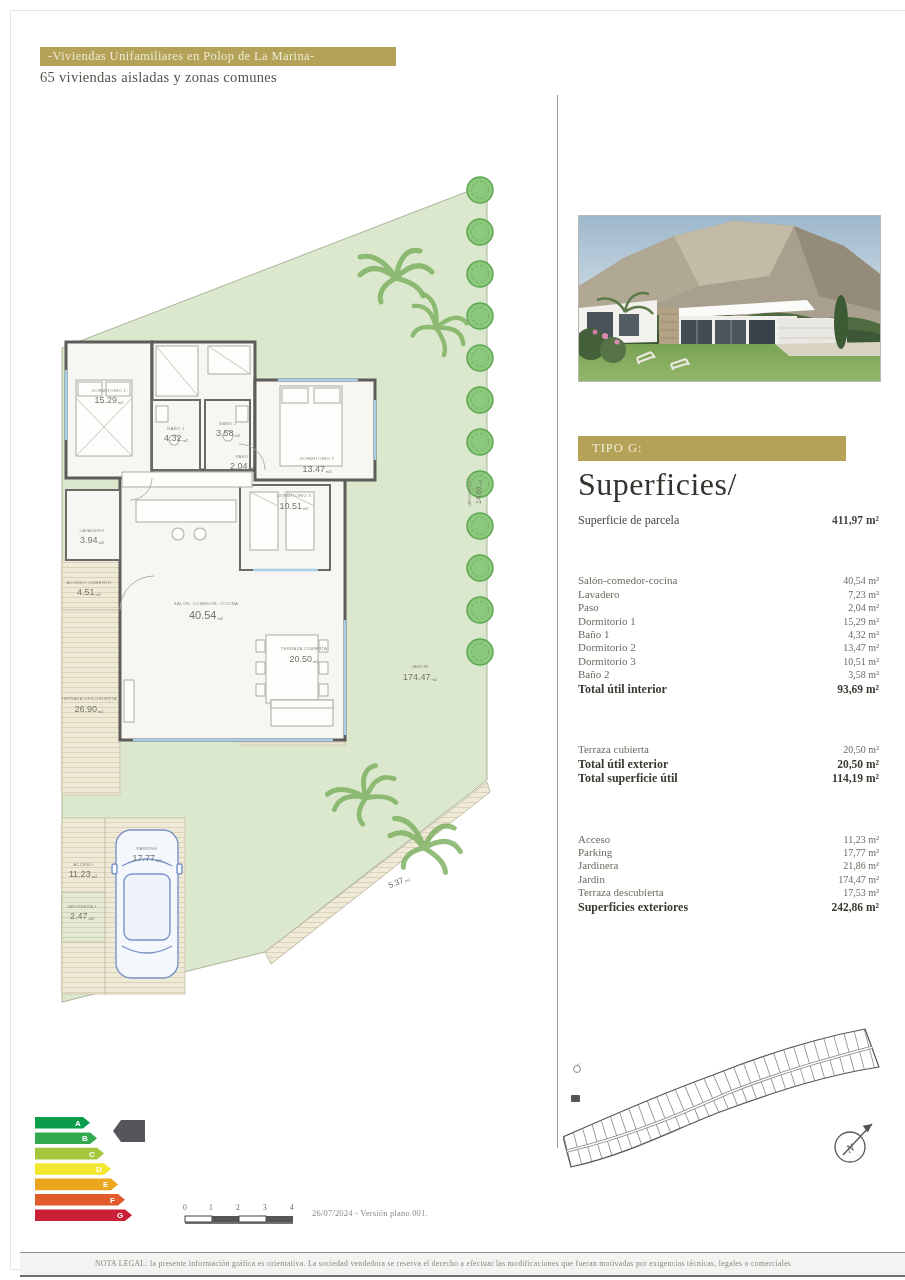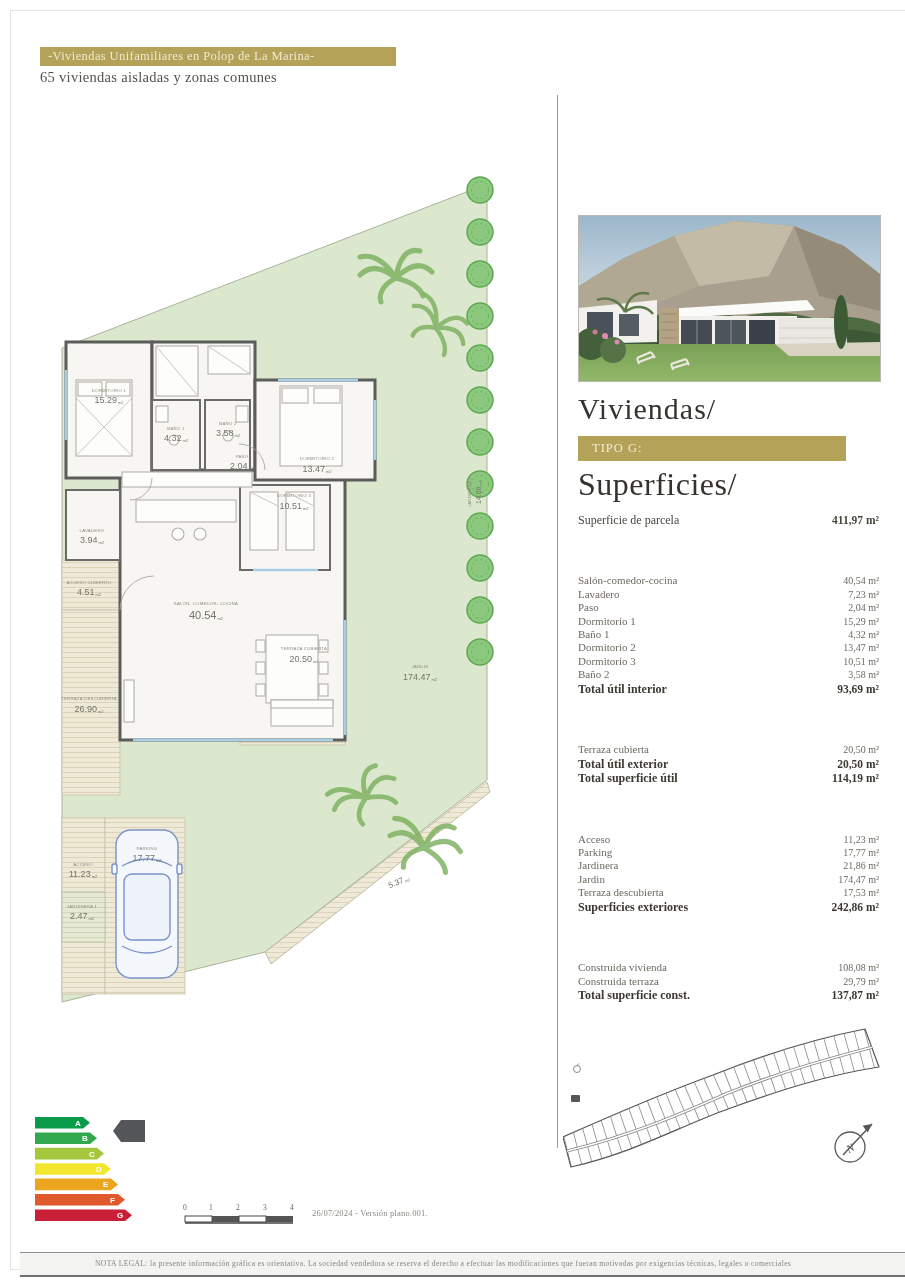--- a/index.html
+++ b/index.html
@@ -282,21 +282,20 @@
         <circle cx="38" cy="126" r="2.5" fill="#d98cb0"></circle>
       <path d="M46,96 C40,84 28,80 18,84 M46,96 C48,82 58,74 70,78 M46,96 C56,88 68,90 74,98" stroke="#5d7a4a" stroke-width="2.5" fill="none"></path>
 
       <g stroke="#ece9e2" stroke-width="2" fill="none">
         <path d="M58,142 l14,-6 M60,146 l16,-6 M58,142 l2,6 M72,136 l4,6"></path>
         <path d="M92,148 l15,-5 M94,152 l16,-5 M92,148 l2,6 M107,143 l3,6"></path>
       </g>
     </svg>
   </div>
 
-  <div class="pan-title">Viviendas/</div>
   <div class="tipo-bar">TIPO G:</div>
   <div class="pan-sect">Superficies/</div>
 
   <div class="surfaces">
     <div class="srow parcel">
       <span class="lbl">Superficie de parcela</span>
       <span class="val">411,97 m²</span>
     </div>
     <div class="sgroup">
       <div class="srow">
@@ -367,34 +366,20 @@
           <span class="lbl">Jardin</span>
           <span class="val">174,47 m²</span>
         </div>
       <div class="srow">
           <span class="lbl">Terraza descubierta</span>
           <span class="val">17,53 m²</span>
         </div>
       <div class="srow tot">
           <span class="lbl">Superficies exteriores</span>
           <span class="val">242,86 m²</span>
-        </div>
-    </div>
-    <div class="sgroup">
-      <div class="srow">
-          <span class="lbl">Construida vivienda</span>
-          <span class="val">108,08 m²</span>
-        </div>
-      <div class="srow">
-          <span class="lbl">Construida terraza</span>
-          <span class="val">29,79 m²</span>
-        </div>
-      <div class="srow tot">
-          <span class="lbl">Total superficie const.</span>
-          <span class="val">137,87 m²</span>
         </div>
     </div>
   </div>
 
   <svg class="siteplan" width="338" height="152" viewBox="0 0 338 152">
     <defs>
       <clipPath id="ribbonClip">
         <path d="M8,142 C70,128 115,102 165,84 C220,64 265,50 316,42 L302,4 C250,14 200,30 150,50 C95,70 45,92 0,112 Z"></path>
       </clipPath>
     </defs>

